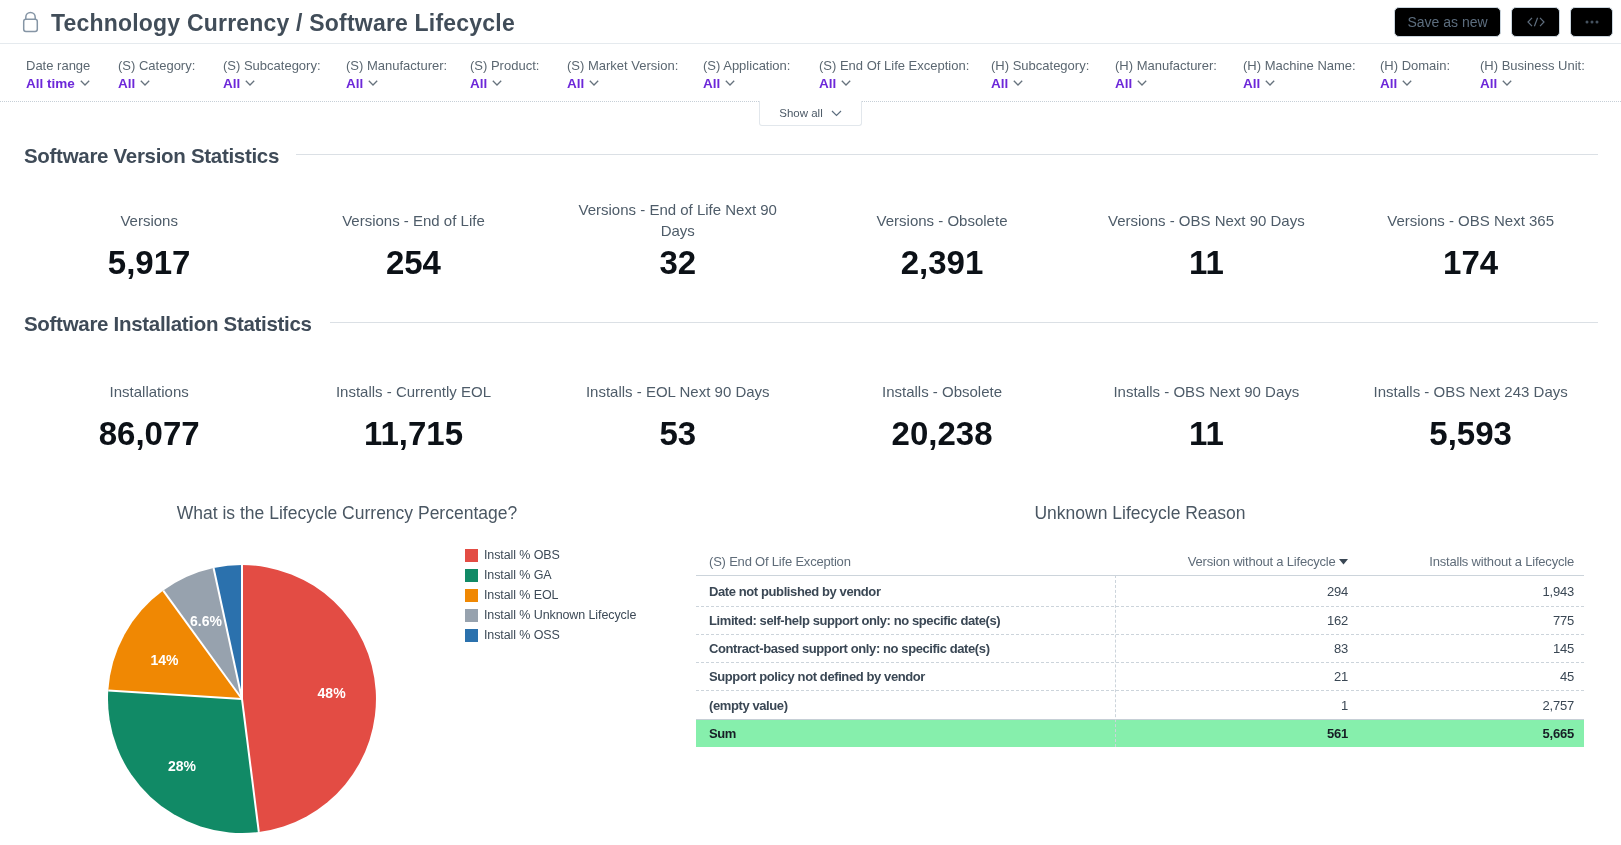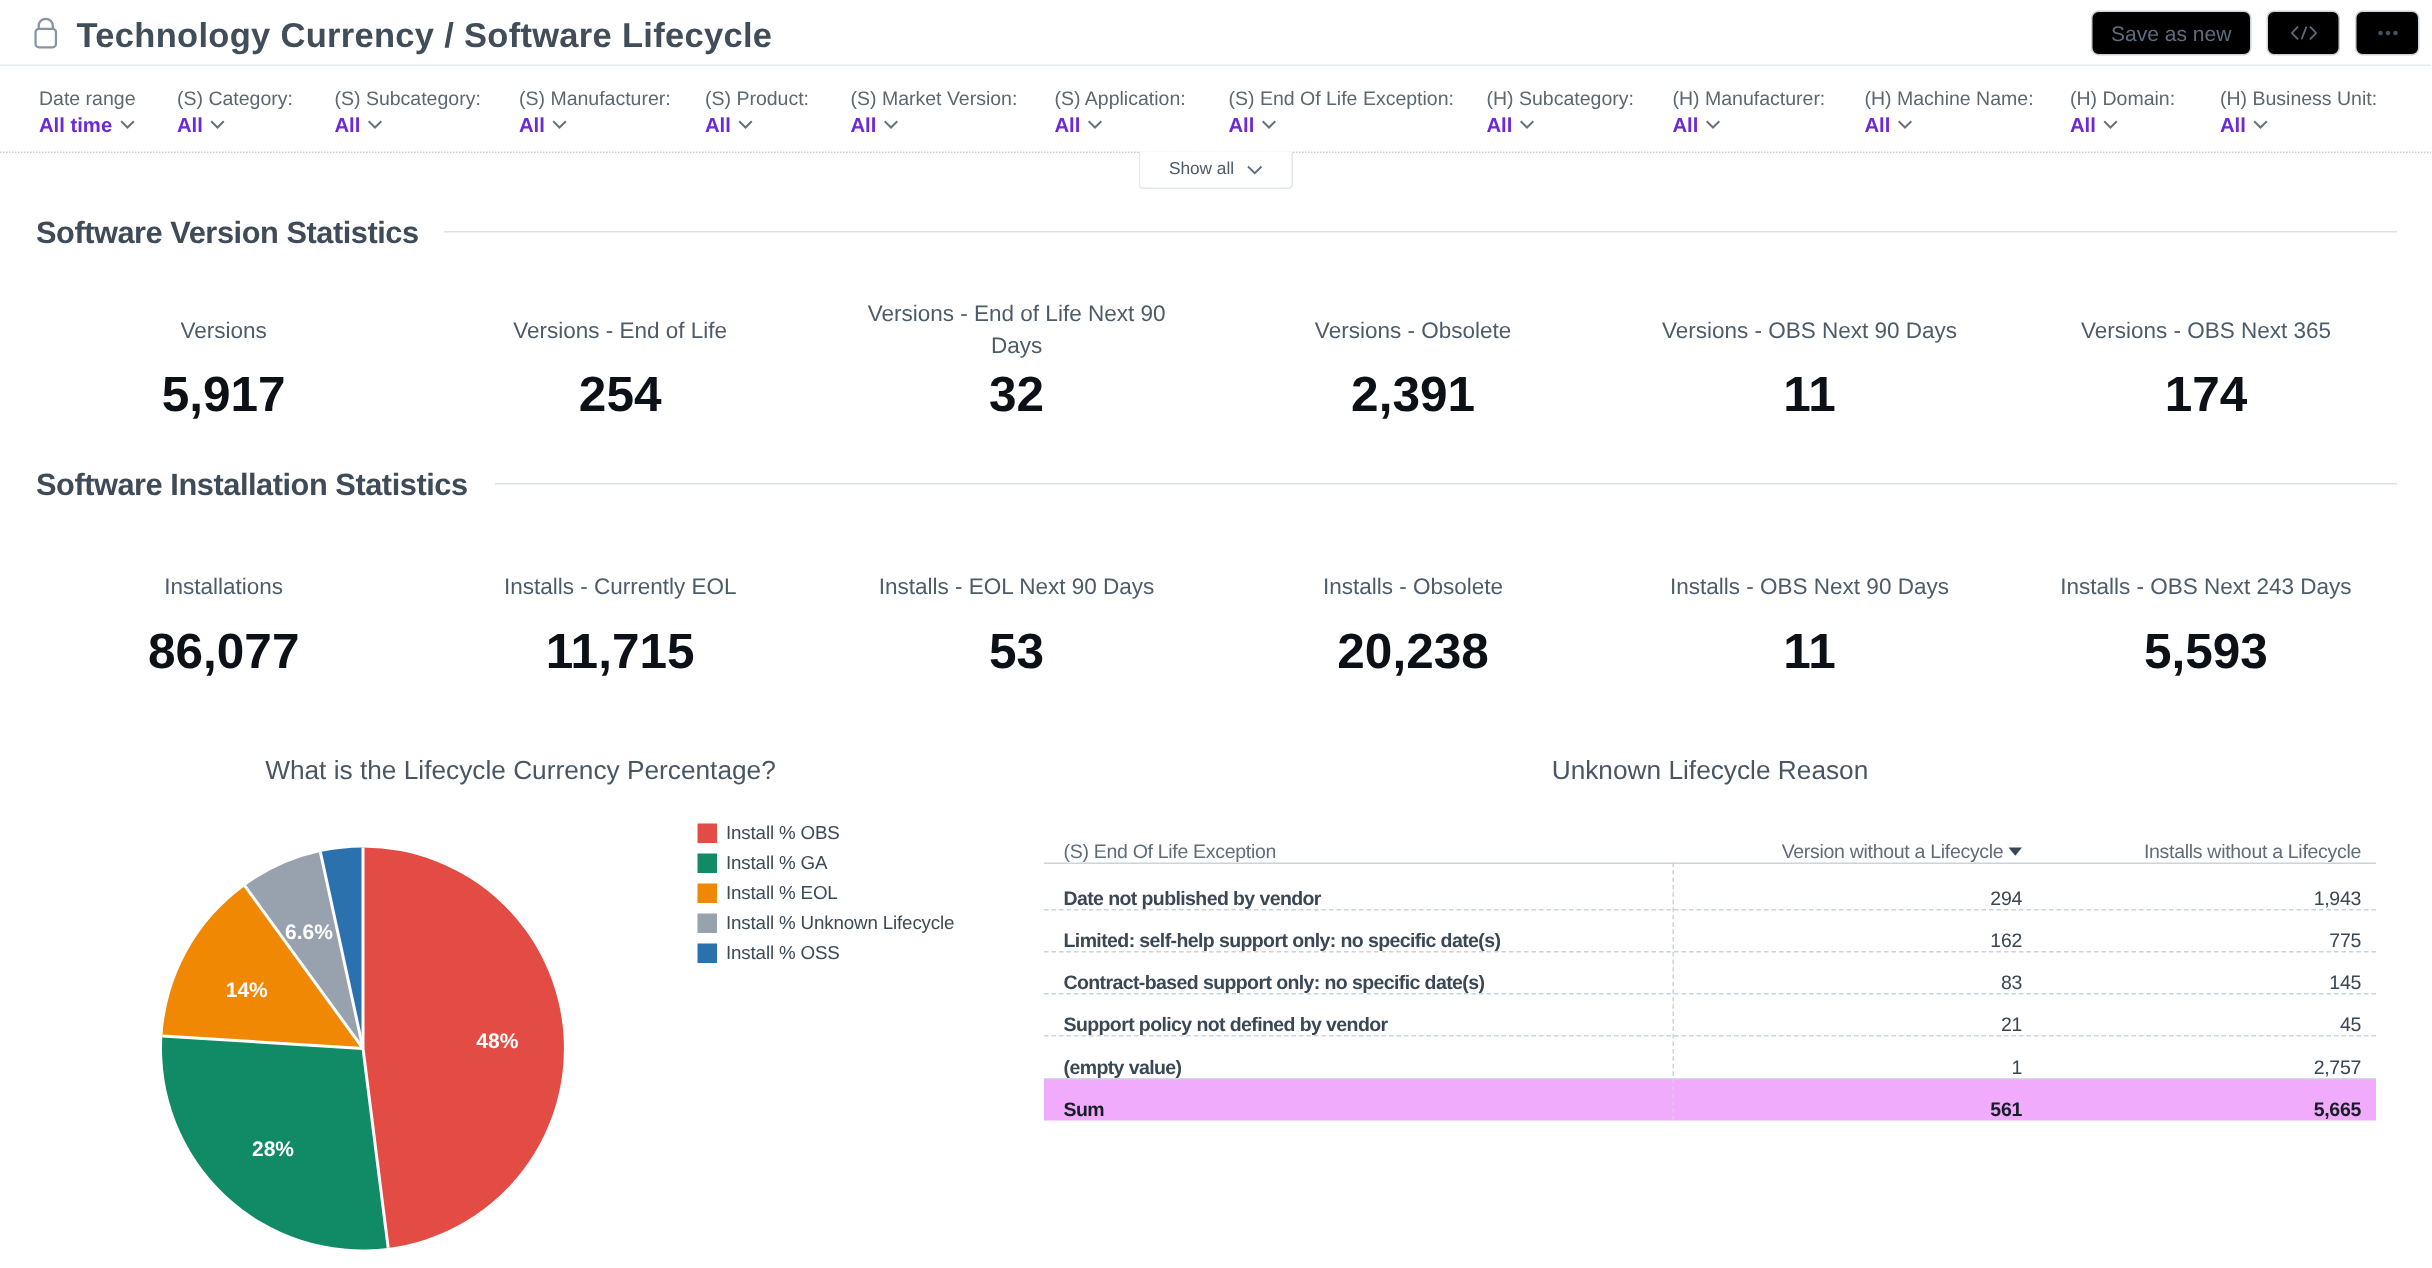--- a/index.html
+++ b/index.html
@@ -37,32 +37,32 @@
 .kpi .kval { margin-top:2px; font-size:33px; font-weight:bold; color:#0c1117; line-height:38px; }
 
 
 .wtitle { position:absolute; font-size:17.5px; color:#4a5763; }
 .legend { position:absolute; left:465px; top:545px; }
 .litem { display:flex; align-items:center; height:20px; font-size:12.5px; letter-spacing:-0.1px; color:#3d4a57; }
 .lsq { width:13px; height:13px; margin-right:6px; }
 
 
 .tbl { position:absolute; left:696px; top:548px; width:888px; font-size:13px; letter-spacing:-0.2px; color:#3a4754; }
-.trow { display:flex; align-items:flex-end; }
+.trow { display:flex; align-items:center; }
 .c1 { width:419px; padding-left:13px; }
 .c2 { width:243px; text-align:right; padding-right:10px; }
 .c3 { width:226px; text-align:right; padding-right:10px; }
 .thead { height:27px; color:#5f6c79; }
 .tbody .trow { height:28px; font-weight:bold; border-top:1px dashed #ccd4db; position:relative; }
 .tbody .c1 { letter-spacing:-0.4px; }
 .tbody .trow:nth-child(1) { height:31px; }
 .tbody .trow:nth-child(5) { height:29px; }
 .tbody .trow:first-child { border-top:1px solid #ccd4db; }
 .tbody .trow .c2, .tbody .trow .c3 { font-weight:normal; }
-.trow.sum { height:28px; background:#f0abfc; border-top:1px solid #c6cfd6; font-weight:bold; color:#171e26; }
+.trow.sum { height:28px; background:#86efac; border-top:1px solid #c6cfd6; font-weight:bold; color:#171e26; }
 .trow.sum .c2, .trow.sum .c3 { font-weight:bold; }
 .vline { position:absolute; left:1115px; top:575px; height:172px; border-left:1px dashed #ccd4db; }
 </style>
 </head>
 <body>
 <div id="page">
 
   <div class="topbar"></div>
   <svg class="lock" width="17" height="23" viewBox="0 0 17 23">
     <rect x="1.7" y="9.2" width="13.6" height="12.3" rx="2.2" fill="none" stroke="#8595a5" stroke-width="1.5"></rect>

